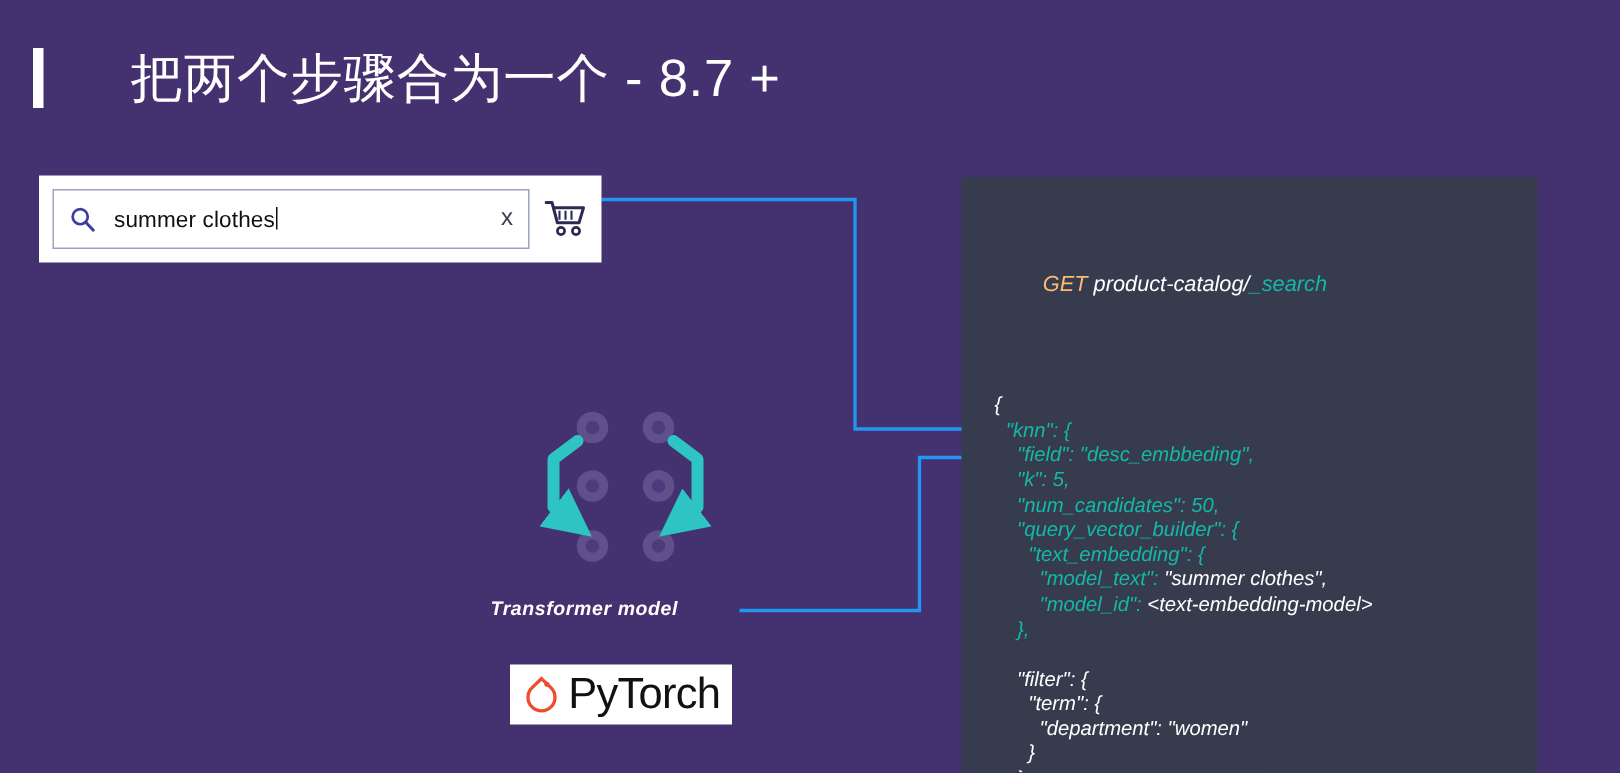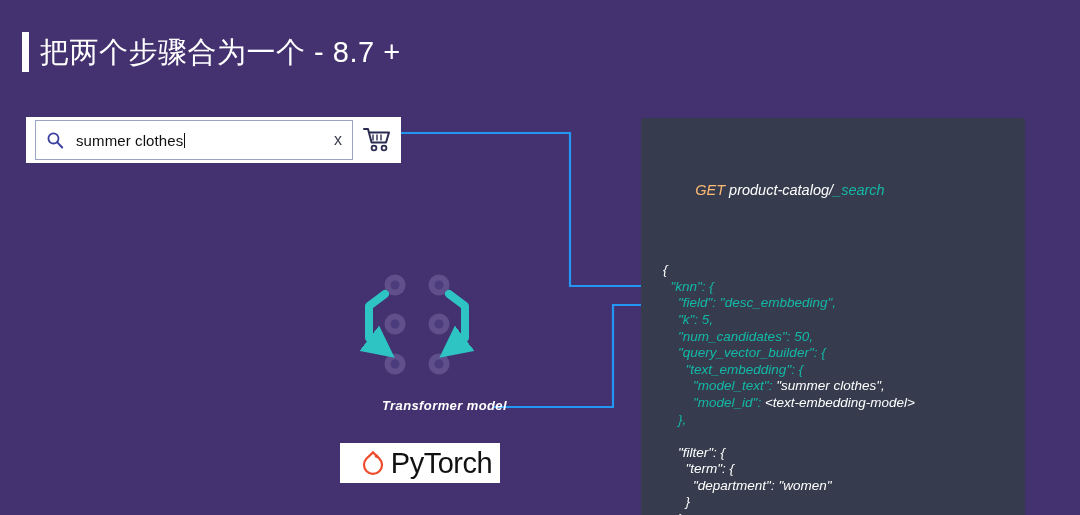--- a/index.html
+++ b/index.html
@@ -27,34 +27,35 @@
   }
   .title-bar {
     width: 7px;
     height: 40px;
     background: #ffffff;
     margin-right: 11px;
     flex: 0 0 auto;
   }
   .title-text {
     color: #ffffff;
-    font-size: 29px;
+    font-size: 35px;
     font-weight: 400;
     letter-spacing: 0.5px;
     white-space: nowrap;
     line-height: 1;
+    margin-left: 47px;
   }
 
   
   .search-widget {
     position: absolute;
     left: 26px;
     top: 117px;
     width: 375px;
-    height: 46px;
+    height: 58px;
     background: #ffffff;
     box-sizing: border-box;
     display: flex;
     align-items: center;
     padding: 0 0 0 9px;
   }
   .search-field {
     position: relative;
     flex: 1 1 auto;
     height: 40px;
@@ -108,41 +109,40 @@
     left: 352px;
     top: 272px;
     width: 130px;
     height: 105px;
   }
   .transformer-label {
     position: absolute;
     left: 327px;
     top: 398px;
     width: 180px;
-    text-align: right;
+    text-align: left;
     color: #ffffff;
     font-size: 13px;
     font-style: italic;
     font-weight: bold;
     letter-spacing: 0.4px;
   }
 
   
   .pytorch {
     position: absolute;
     left: 340px;
     top: 443px;
     width: 148px;
     height: 40px;
     background: #ffffff;
     display: flex;
     align-items: center;
     justify-content: center;
     gap: 5px;
-    padding-left: 12px;
   }
   .pytorch-text {
     color: #111111;
     font-size: 29px;
     letter-spacing: -0.5px;
     line-height: 1;
   }
 
   
   .code-panel {

